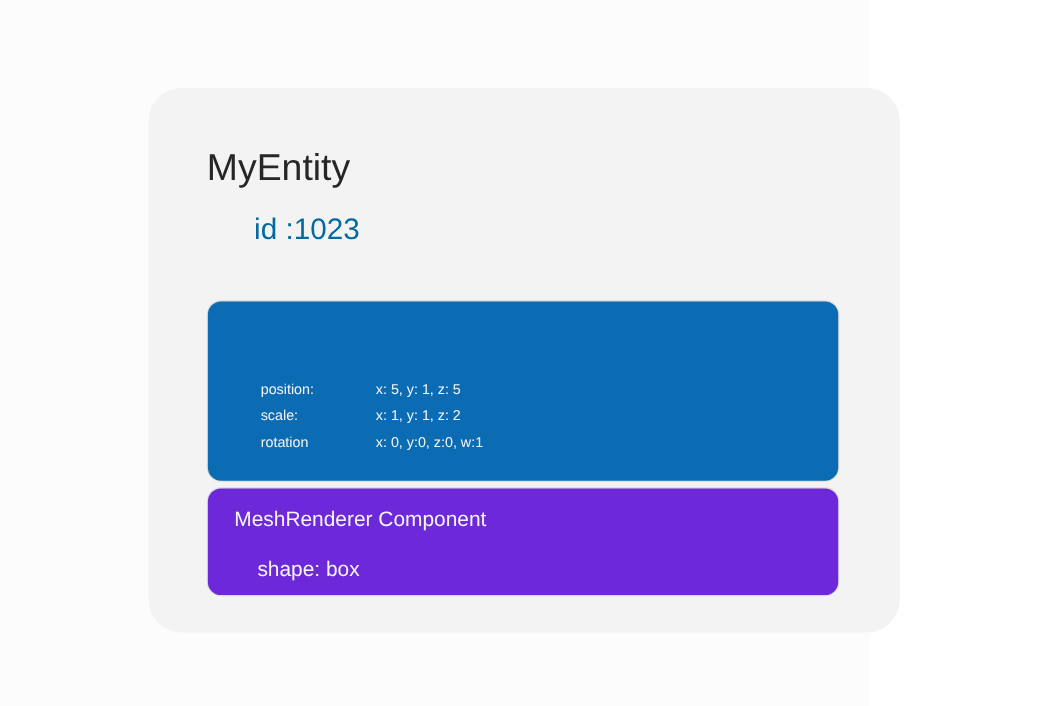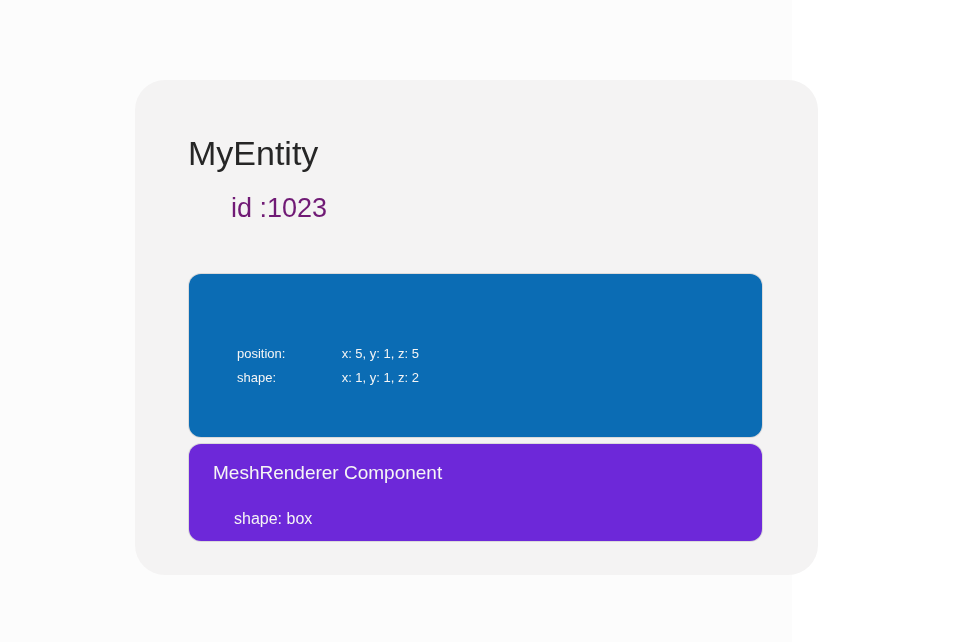--- a/index.html
+++ b/index.html
@@ -32,21 +32,21 @@
     font-size: 34px;
     line-height: 40px;
     color: #262626;
   }
   .entity-id {
     position: absolute;
     left: 96px;
     top: 112px;
     font-size: 27px;
     line-height: 32px;
-    color: #701a75;
+    color: #0369a1;
   }
   .component-box {
     position: absolute;
     left: 54px;
     width: 573px;
     border-radius: 12px;
     color: #f5f5f5;
     box-shadow: 0 0 0 1px rgba(0,0,0,0.10);
   }
   .component-box.transform {
@@ -74,21 +74,21 @@
   }
   .prop-row { white-space: nowrap; }
   .prop-label {
     display: inline-block;
     width: 101px;
   }
   .prop-single {
     position: absolute;
     left: 45px;
     top: 63px;
-    font-size: 16px;
+    font-size: 19px;
     line-height: 24px;
     white-space: nowrap;
   }
 </style>
 </head>
 <body>
 
 <div class="page">
   <div class="card">
 
@@ -96,22 +96,26 @@
 
     <div class="entity-id">id :1023</div>
 
     <div class="component-box transform" style="background: rgb(11, 108, 180);">
       <div class="prop-rows">
         <div class="prop-row">
           <span class="prop-label">position:</span>
           <span class="prop-value">x: 5, y: 1, z: 5</span>
         </div>
         <div class="prop-row">
-          <span class="prop-label">shape:</span>
+          <span class="prop-label">scale:</span>
           <span class="prop-value">x: 1, y: 1, z: 2</span>
+        </div>
+        <div class="prop-row">
+          <span class="prop-label">rotation</span>
+          <span class="prop-value">x: 0, y:0, z:0, w:1</span>
         </div>
       </div>
     </div>
 
     <div class="component-box mesh" style="background: #6d28d9;">
       <div class="component-title">MeshRenderer Component</div>
       <div class="prop-single">shape: box</div>
     </div>
 
   </div>

